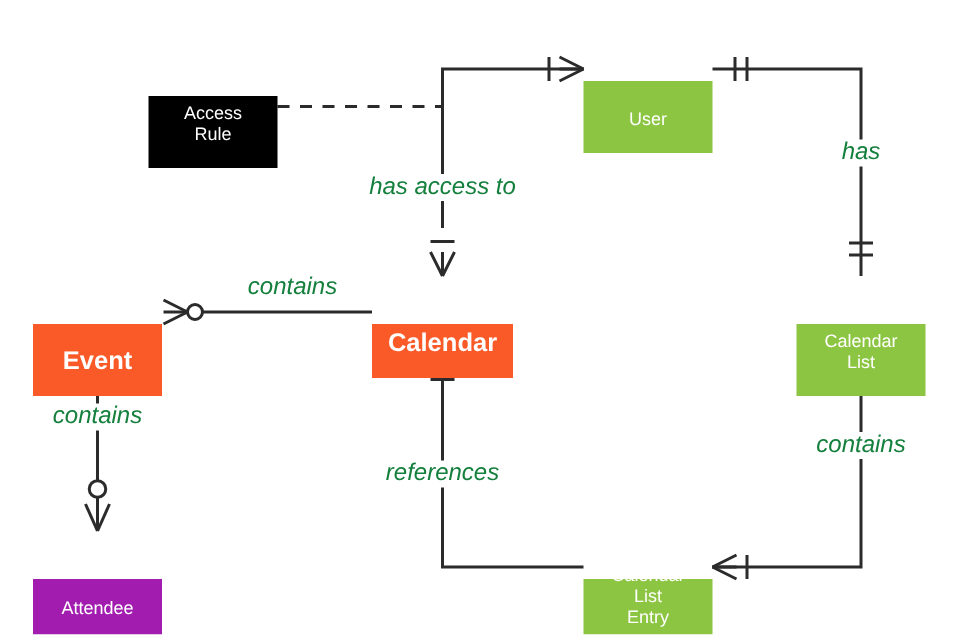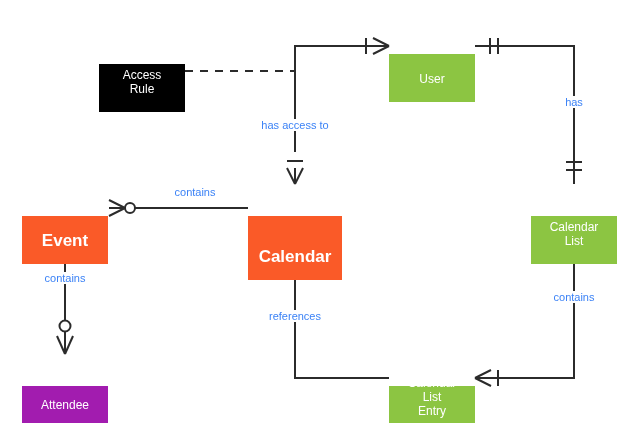--- a/index.html
+++ b/index.html
@@ -38,27 +38,28 @@
     padding: 16px;
     white-space: pre-line;
     margin-top: 32px;
   }
   .entity-box.primary {
     font-weight: bold;
     font-size: 17px;
   }
   .rel-label {
     position: absolute;
-    color: #3b82f6;
-    font-size: 11px;
+    color: #15803d;
+    font-size: 16px;
     font-family: "Liberation Sans", sans-serif;
     white-space: nowrap;
     transform: translate(-50%, -50%);
     background: #ffffff;
     padding: 0 3px;
+    font-style: italic;
   }
 </style>
 </head>
 <body>
 
 <div id="diagram-canvas">
 
   <svg id="er-svg" viewBox="0 0 642 423" xmlns="http://www.w3.org/2000/svg">
 
     <g stroke="#2b2b2b" stroke-width="2" fill="none" stroke-linecap="butt">
@@ -142,21 +143,21 @@
         </g>
       </g>
 
     </g>
   </svg>
 
   <div class="entity-box primary" style="left:22px; top:184px; width:86px; height:48px; background:#fa5a28;">
     <span>Event</span>
   </div>
 
-  <div class="entity-box primary" style="left:248px; top:184px; width:94px; height:64px; background:#fa5a28;">
+  <div class="entity-box primary" style="left:248px; top:184px; width:94px; height:36px; background:#fa5a28;">
     <span>Calendar</span>
   </div>
 
   <div class="entity-box" style="left:99px; top:32px; width:86px; height:48px; background:#000000;">
     <span>Access Rule</span>
   </div>
 
   <div class="entity-box" style="left:389px; top:22px; width:86px; height:48px; background:#8cc542;">
     <span>User</span>
   </div>

